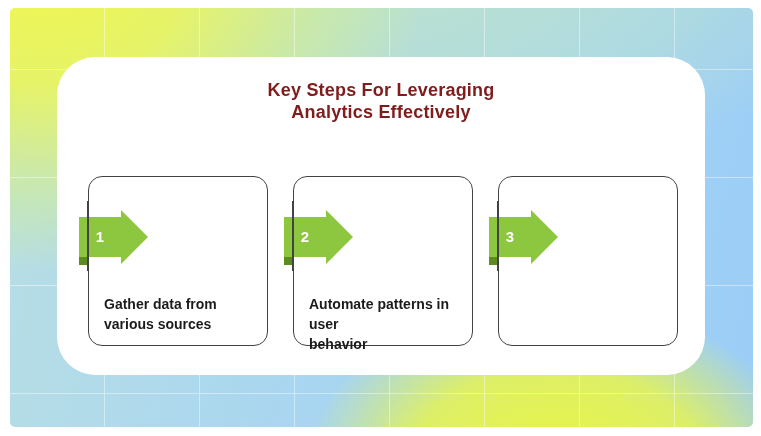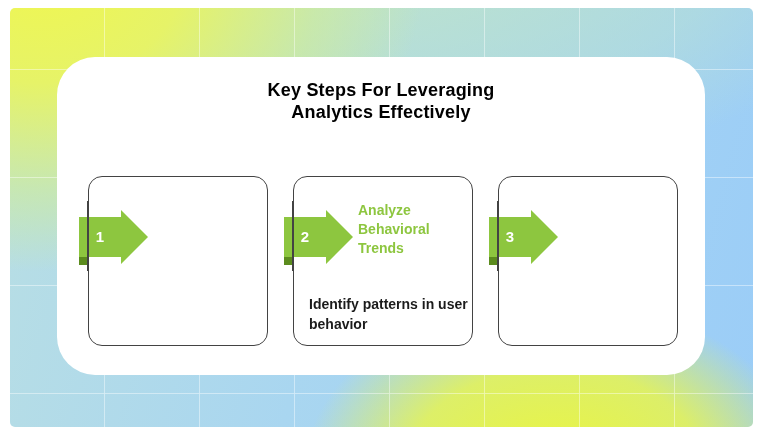--- a/index.html
+++ b/index.html
@@ -19,21 +19,21 @@
     background:
       repeating-linear-gradient(to right, transparent 0 94px, rgba(255,255,255,0.85) 94px 95px),
       repeating-linear-gradient(to bottom, transparent 0 61px, rgba(255,255,255,0.85) 61px 62px, transparent 62px 108px);
   }
 
   
   .panel { position:absolute; left:57px; top:57px; width:648px; height:318px;
            background:#ffffff; border-radius:38px; }
 
   .title { position:absolute; left:0; right:0; top:23px; text-align:center;
-           font-weight:bold; font-size:18px; line-height:21.5px; color:#000000;
+           font-weight:bold; font-size:18px; line-height:21.5px; color:#7f1d1d;
            white-space:pre-line; letter-spacing:.2px; }
 
   
   .card { position:absolute; top:119px; width:180px; height:170px; background:#ffffff;
           border:1.6px solid #434343; border-radius:14px; }
   .card.c1 { left:31px; }  .card.c2 { left:236px; }  .card.c3 { left:441px; }
 
   
   .arrow-wrap { position:absolute; left:-10px; top:33px; width:69px; height:55px; }
   .fold  { position:absolute; left:0; top:47px; width:10px; height:8px; background:#5c8c1e; }
@@ -60,33 +60,32 @@
     <h1 class="title">Key Steps For Leveraging
 Analytics Effectively</h1>
 
     <div class="card c1">
       <div class="arrow-wrap">
         <div class="fold"></div>
         <div class="arrow"></div>
         <div class="num">1</div>
       </div>
       <div class="border-line"></div>
+      <div class="desc">Gather data from
+various sources</div>
     </div>
 
     <div class="card c2">
       <div class="arrow-wrap">
         <div class="fold"></div>
         <div class="arrow"></div>
         <div class="num">2</div>
       </div>
       <div class="border-line"></div>
-      <div class="heading">Analyze
-Behavioral
-Trends</div>
-      <div class="desc">Identify patterns in user
+      <div class="desc">Automate patterns in user
 behavior</div>
     </div>
 
     <div class="card c3">
       <div class="arrow-wrap">
         <div class="fold"></div>
         <div class="arrow"></div>
         <div class="num">3</div>
       </div>
       <div class="border-line"></div>

